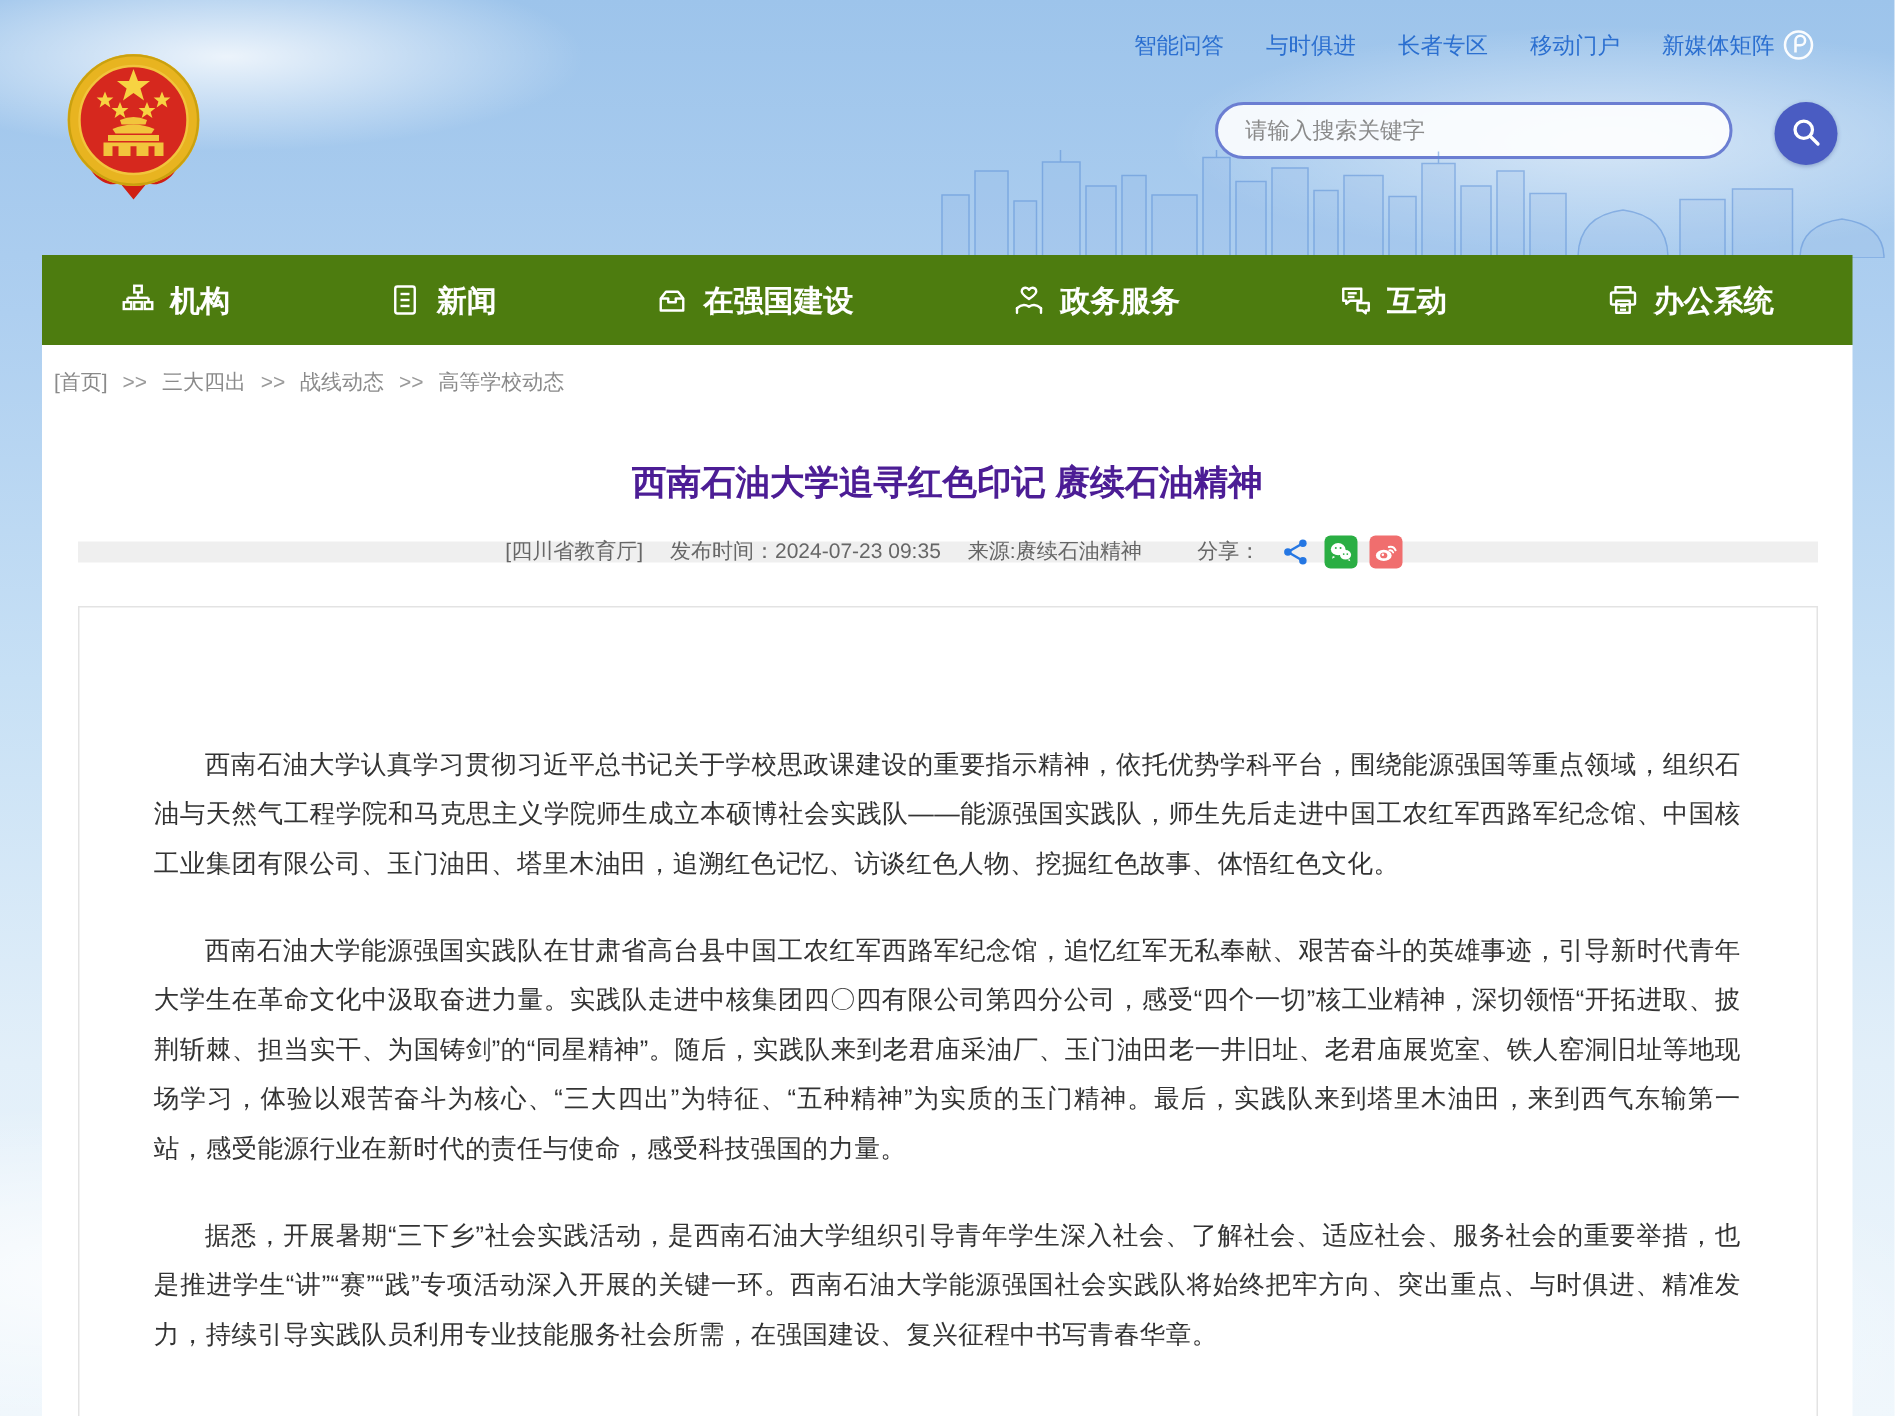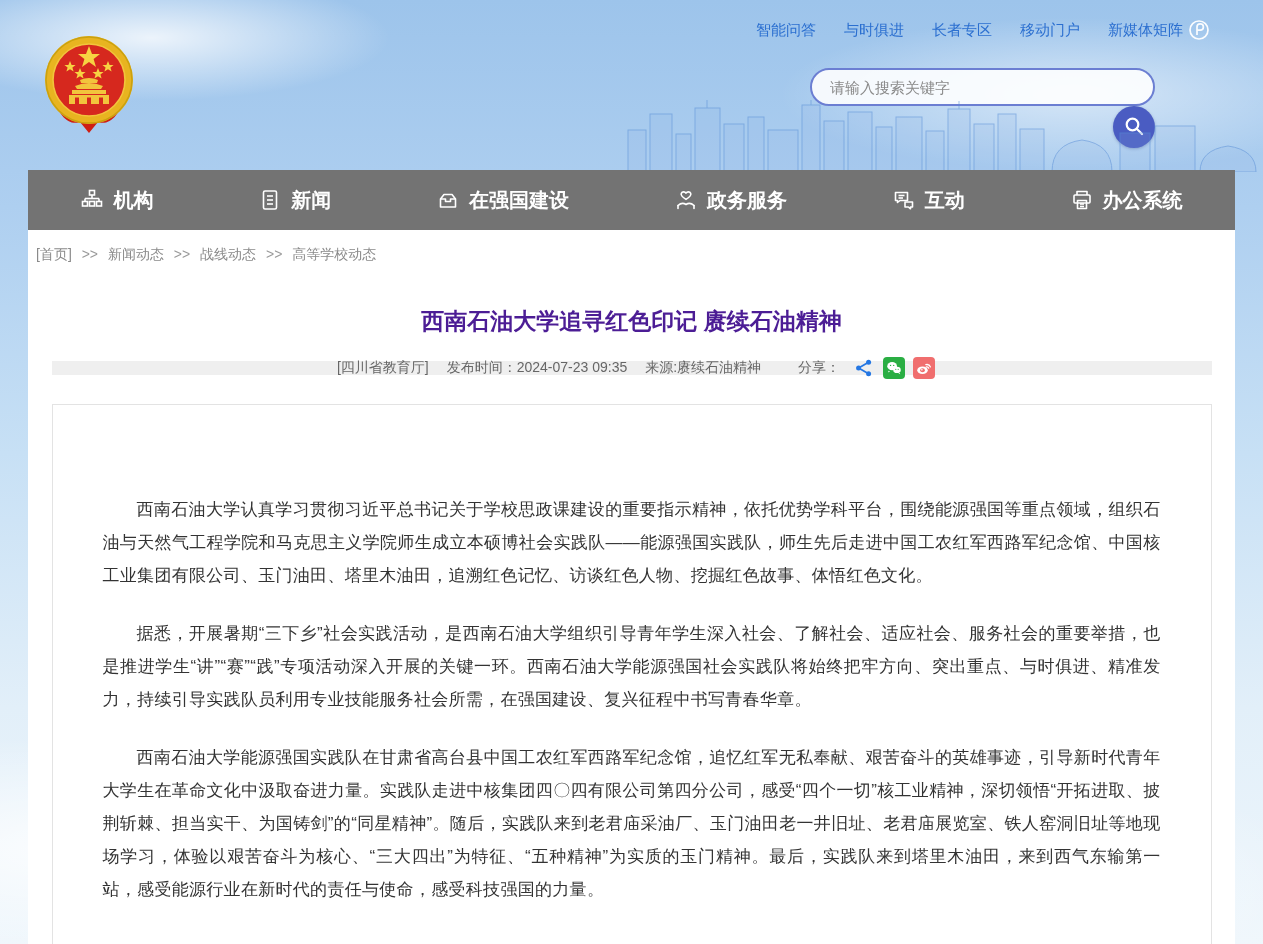--- a/index.html
+++ b/index.html
@@ -23,31 +23,31 @@
   .top-link svg { display:block; }
 
   
   .header { position:absolute; top:56px; left:0; width:100%; height:114px; }
   .logo-title { position:absolute; left:42px; top:-22px; display:flex; align-items:center; cursor:pointer; }
   .logo-title svg.emblem { display:block; }
   .org-titles { margin-left:12px; color:#fff; text-shadow:0 2px 3px rgba(50,80,140,.45); }
   .org-line1 { font-size:35px; font-weight:bold; letter-spacing:2px; line-height:44px; }
   .org-line2 { font-size:33px; font-weight:bold; width:452px; line-height:46px;
                display:flex; justify-content:space-between; }
-  .search-wrap { position:absolute; left:810px; top:12px; display:flex; align-items:flex-end;flex-direction:column; }
+  .search-wrap { position:absolute; left:810px; top:12px; display:flex; align-items:flex-start; }
   .search-input { width:345px; height:38px; border:2px solid #6b7ed2; border-radius:19px;
                   background:rgba(255,255,255,.88); padding:0 18px; font-size:15px; color:#333; outline:none;
                   font-family:"Liberation Sans","DejaVu Sans",sans-serif; }
   .search-input::placeholder { color:#8a8a8a; }
   .search-btn { width:42px; height:42px; border-radius:50%; background:#4a5cc2; border:none; margin-left:28px;
                 display:flex; align-items:center; justify-content:center; cursor:pointer; box-shadow:0 1px 3px rgba(40,60,130,.35); }
   .skyline { position:absolute; left:0; bottom:-2px; width:1263px; height:72px; opacity:.55; pointer-events:none; }
 
   
-  .navbar { position:absolute; top:170px; left:28px; width:1207px; height:60px; background:#737373;
+  .navbar { position:absolute; top:170px; left:28px; width:1207px; height:60px; background:#4d7c0f;
             display:flex; align-items:center; justify-content:space-around; }
   .nav-item { display:flex; align-items:center; gap:9px; color:#fff; font-size:20px; font-weight:bold; cursor:pointer; }
   .nav-item svg { display:block; }
 
   
   .content { position:absolute; top:230px; left:28px; width:1207px; height:714px; background:#fff; }
   .breadcrumb { padding:16px 0 0 8px; font-size:14px; color:#8a8a8a; }
   .breadcrumb .crumb { cursor:pointer; }
   .breadcrumb .sep { margin:0 6px; color:#9a9a9a; }
 
@@ -238,21 +238,21 @@
     </span>
     <span>办公系统</span>
   </div>
 </div>
 
 <div class="content">
 
   <div class="breadcrumb">
     <span class="crumb">[首页]</span>
     <span class="sep">&gt;&gt;</span>
-    <span class="crumb">新闻动态</span>
+    <span class="crumb">三大四出</span>
     <span class="sep">&gt;&gt;</span>
     <span class="crumb">战线动态</span>
     <span class="sep">&gt;&gt;</span>
     <span class="crumb">高等学校动态</span>
   </div>
 
   <div class="article-title">西南石油大学追寻红色印记 赓续石油精神</div>
 
   <div class="meta-bar">
     <span class="seg">[四川省教育厅]</span>
@@ -291,16 +291,16 @@
           <circle cx="9.2" cy="14.4" r="1.1" fill="#fff"></circle>
           <path d="M14.5 7.5 Q19 6.5 20.5 10.5" stroke="#fff" stroke-width="1.8" stroke-linecap="round"></path>
           <path d="M15 10.5 Q17.6 10.1 18.4 12.4" stroke="#fff" stroke-width="1.6" stroke-linecap="round"></path>
         </svg>
       </span>
     </span>
   </div>
 
   <div class="article-box">
     <p>西南石油大学认真学习贯彻习近平总书记关于学校思政课建设的重要指示精神，依托优势学科平台，围绕能源强国等重点领域，组织石油与天然气工程学院和马克思主义学院师生成立本硕博社会实践队——能源强国实践队，师生先后走进中国工农红军西路军纪念馆、中国核工业集团有限公司、玉门油田、塔里木油田，追溯红色记忆、访谈红色人物、挖掘红色故事、体悟红色文化。</p>
+    <p>西南石油大学能源强国实践队在甘肃省高台县中国工农红军西路军纪念馆，追忆红军无私奉献、艰苦奋斗的英雄事迹，引导新时代青年大学生在革命文化中汲取奋进力量。实践队走进中核集团四〇四有限公司第四分公司，感受“四个一切”核工业精神，深切领悟“开拓进取、披荆斩棘、担当实干、为国铸剑”的“同星精神”。随后，实践队来到老君庙采油厂、玉门油田老一井旧址、老君庙展览室、铁人窑洞旧址等地现场学习，体验以艰苦奋斗为核心、“三大四出”为特征、“五种精神”为实质的玉门精神。最后，实践队来到塔里木油田，来到西气东输第一站，感受能源行业在新时代的责任与使命，感受科技强国的力量。</p>
     <p>据悉，开展暑期“三下乡”社会实践活动，是西南石油大学组织引导青年学生深入社会、了解社会、适应社会、服务社会的重要举措，也是推进学生“讲”“赛”“践”专项活动深入开展的关键一环。西南石油大学能源强国社会实践队将始终把牢方向、突出重点、与时俱进、精准发力，持续引导实践队员利用专业技能服务社会所需，在强国建设、复兴征程中书写青春华章。</p>
-    <p>西南石油大学能源强国实践队在甘肃省高台县中国工农红军西路军纪念馆，追忆红军无私奉献、艰苦奋斗的英雄事迹，引导新时代青年大学生在革命文化中汲取奋进力量。实践队走进中核集团四〇四有限公司第四分公司，感受“四个一切”核工业精神，深切领悟“开拓进取、披荆斩棘、担当实干、为国铸剑”的“同星精神”。随后，实践队来到老君庙采油厂、玉门油田老一井旧址、老君庙展览室、铁人窑洞旧址等地现场学习，体验以艰苦奋斗为核心、“三大四出”为特征、“五种精神”为实质的玉门精神。最后，实践队来到塔里木油田，来到西气东输第一站，感受能源行业在新时代的责任与使命，感受科技强国的力量。</p>
   </div>
 </div>
 
 </body></html>

